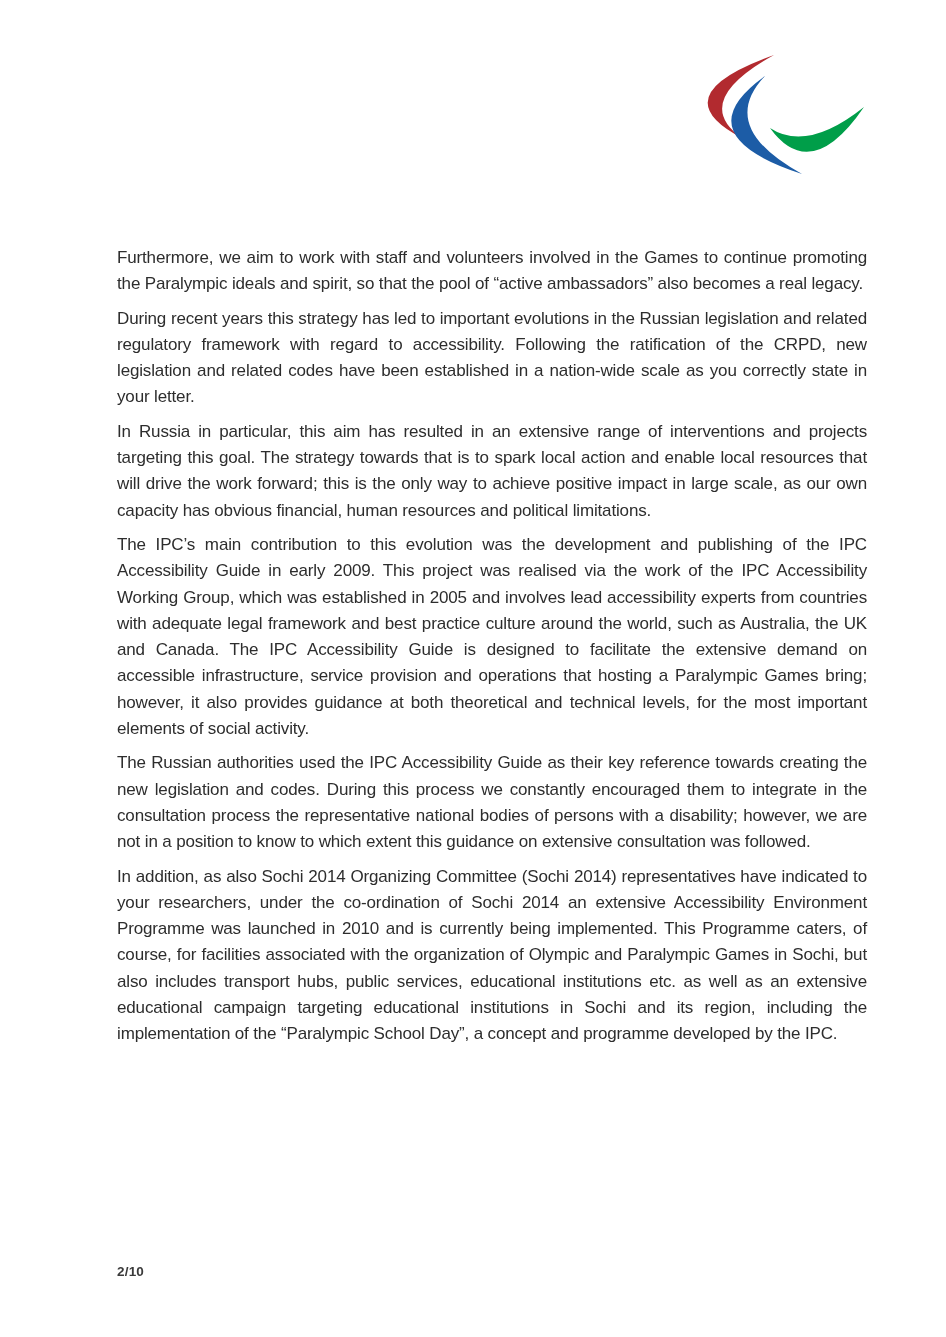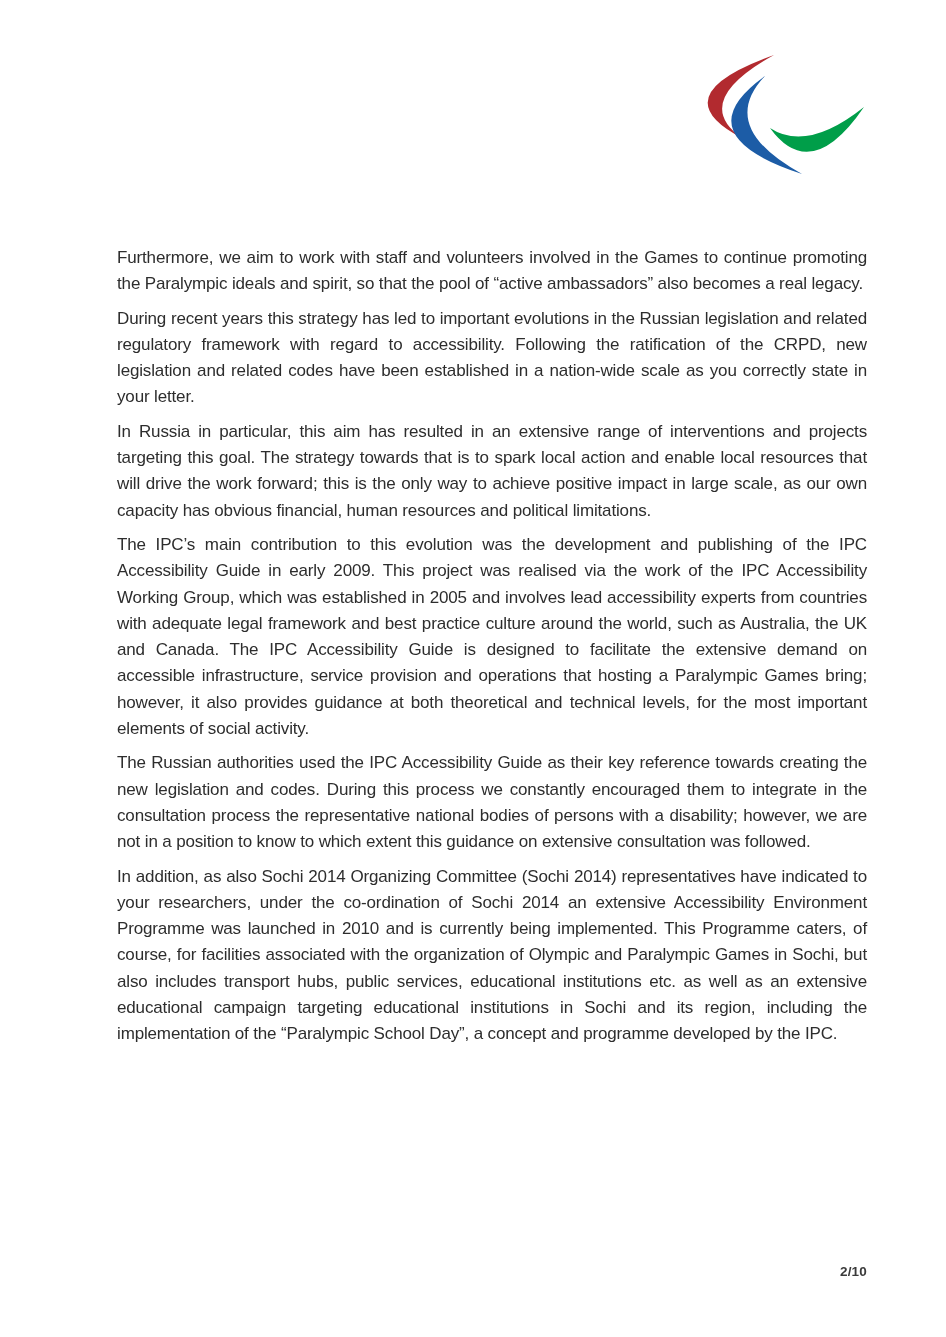--- a/index.html
+++ b/index.html
@@ -36,21 +36,21 @@
     text-align: justify;
   }
   .content p {
     margin: 0 0 8px 0;
   }
   .footer {
     position: absolute;
     left: 117px;
     top: 1264px;
     width: 750px;
-    text-align: right;
+    text-align: left;
     font-size: 13.5px;
     font-weight: 700;
     color: #3a3a3a;
     letter-spacing: 0.2px;
   }
 </style>
 </head>
 <body>
 
 <div class="page">

